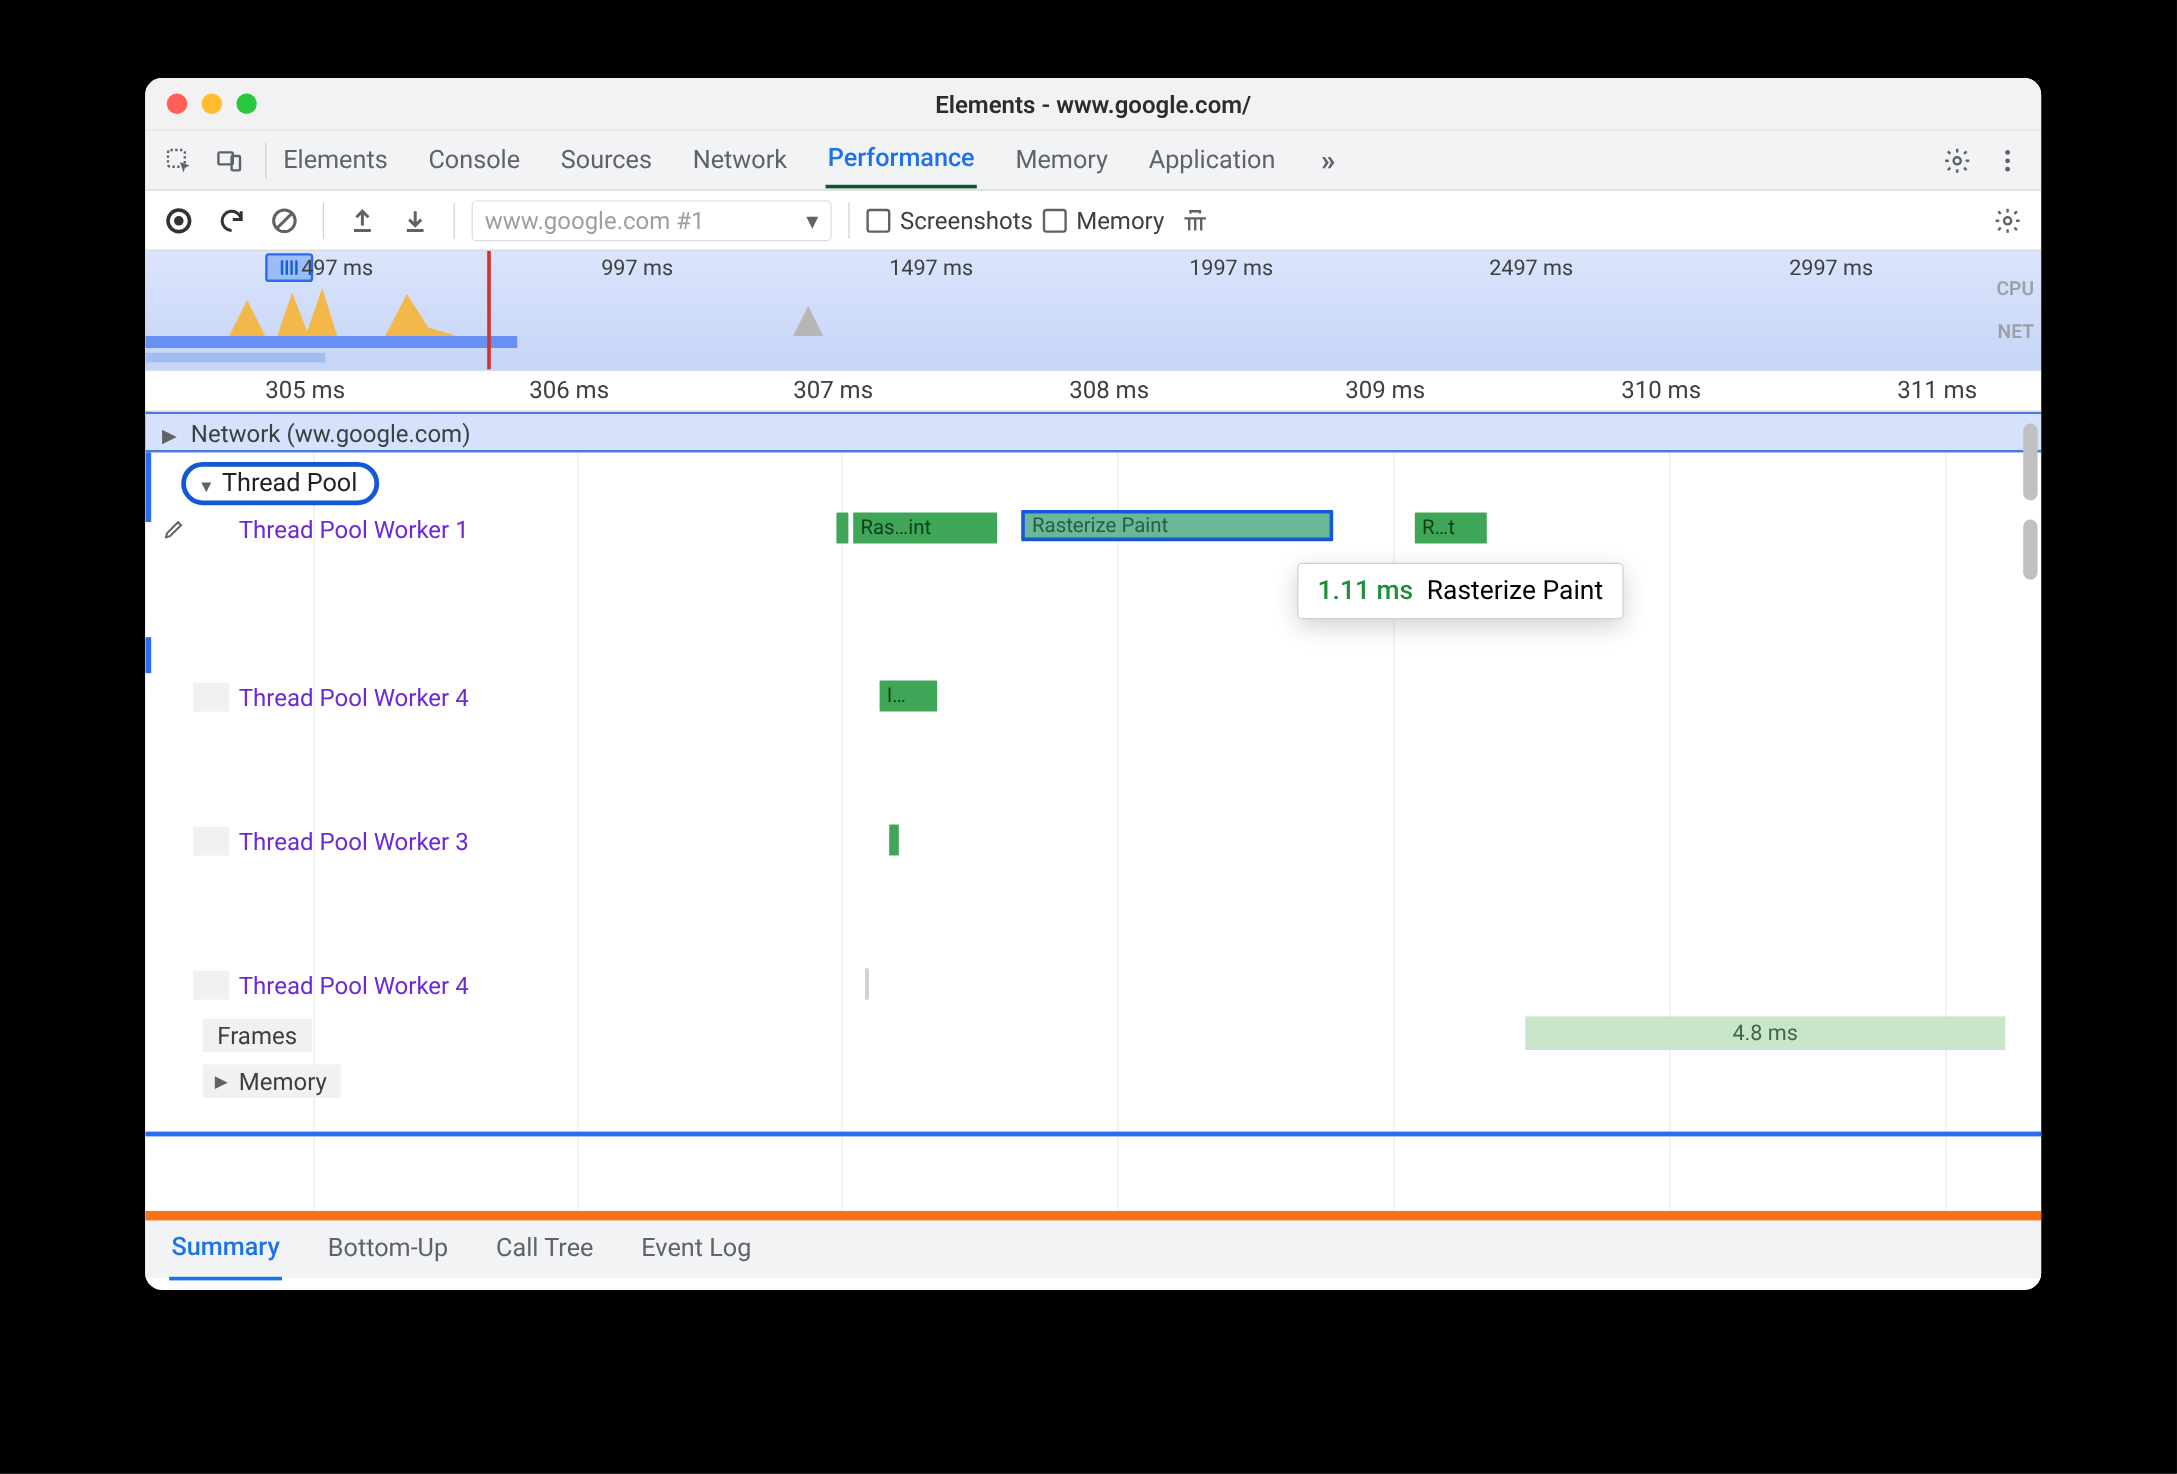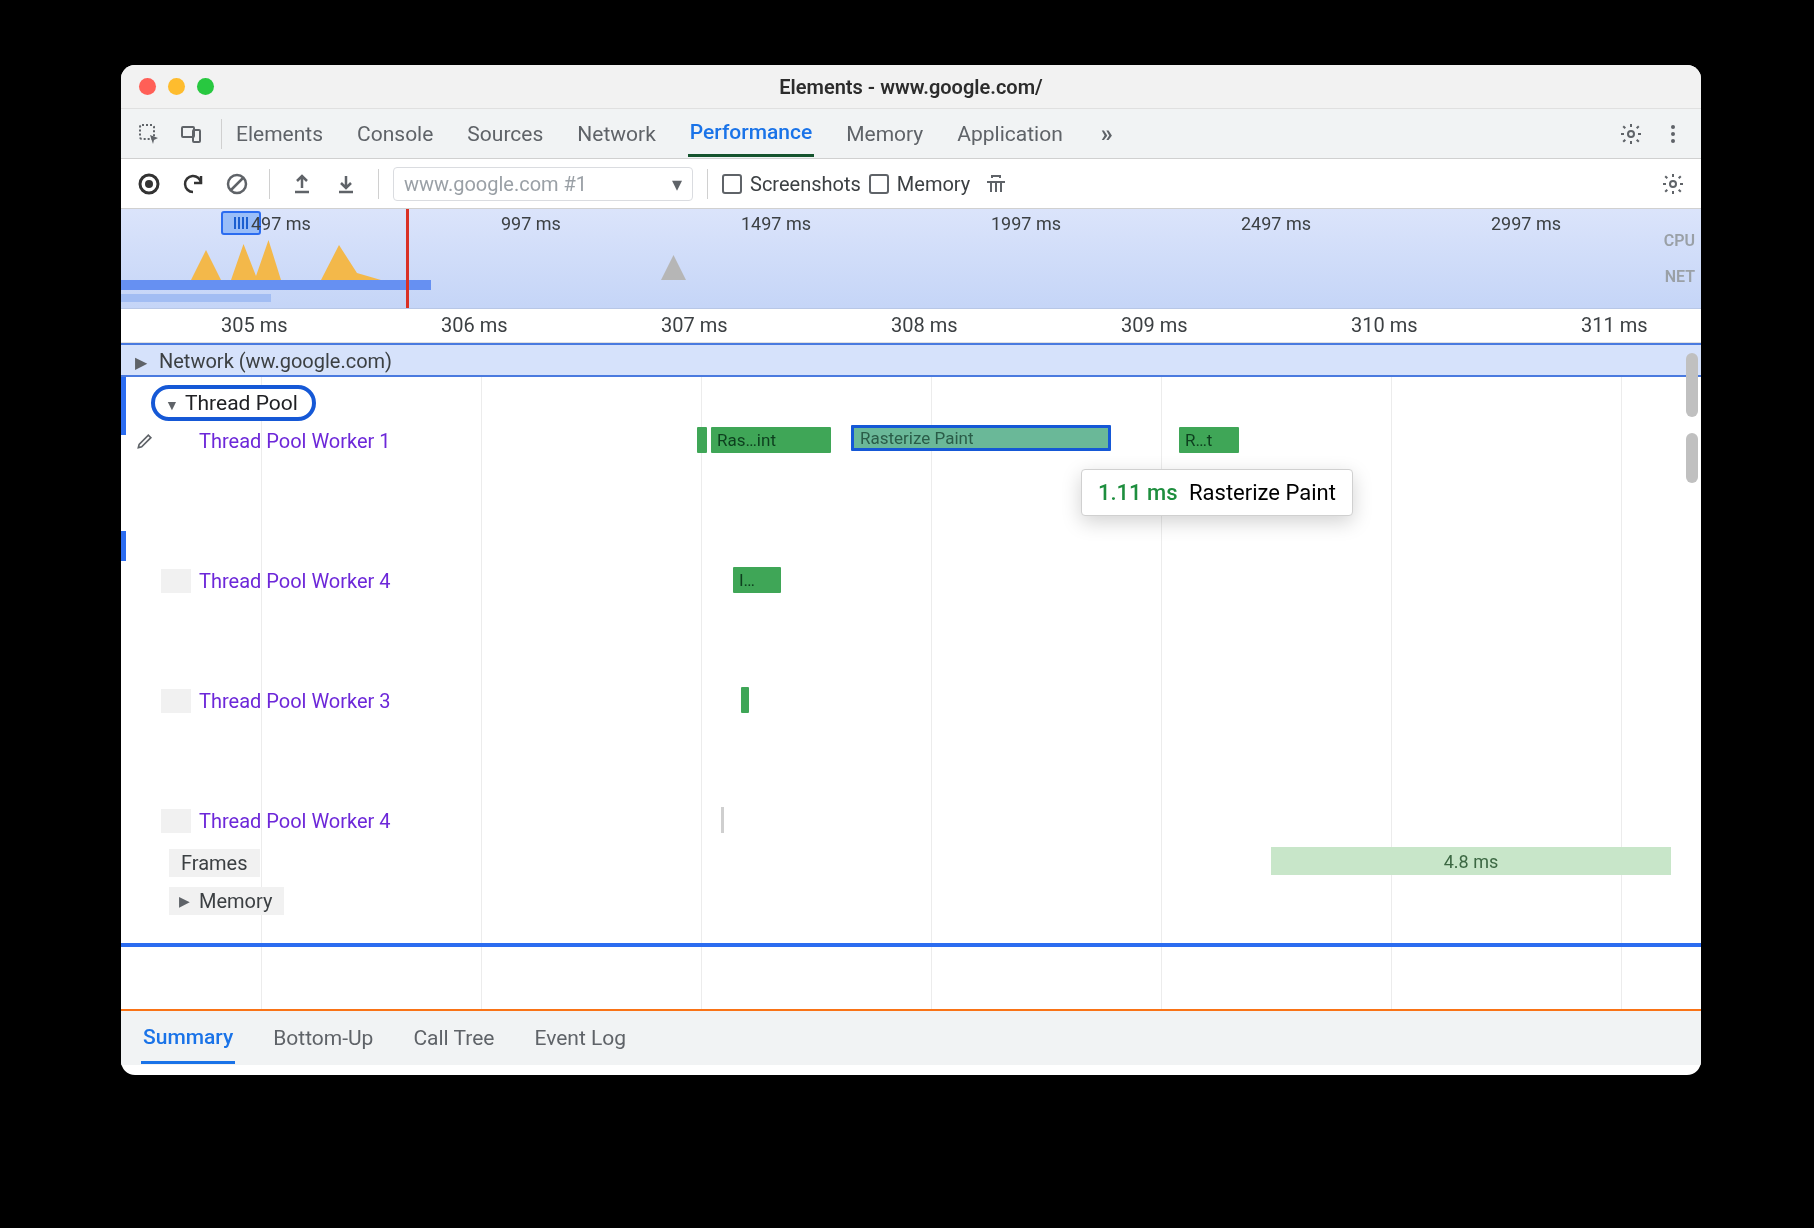--- a/index.html
+++ b/index.html
@@ -59,21 +59,21 @@
   .task { position:absolute; height:26px; background:#3fa657; color:#0d3f1e; display:flex; align-items:center; padding:0 6px; font-size:17px; overflow:hidden; white-space:nowrap; border-radius:1px;}
   .task.sel { background:#6ab898; border:3px solid #1558d6; color:#2a5c48;}
   .tooltip { position:absolute; background:#fff; border:1px solid #d0d0d0; box-shadow:0 6px 20px rgba(0,0,0,.18); padding:10px 16px; font-size:22px; border-radius:4px; z-index:5;}
   .tooltip .dur{color:#1e8e3e; font-weight:500; padding-right:6px;}
   .lbl-box { position:absolute; left:48px; background:#f1f1f1; font-size:20px; color:#3c4043; padding:2px 12px;}
   .frames-bar { position:absolute; height:28px; background:#c8e6c9; color:#3c6843; font-size:18px; display:flex; align-items:center; justify-content:center;}
   .thick-blue { position:absolute; left:0; right:0; height:4px; background:#2b6cf0;}
   .left-blue { position:absolute; left:0; width:5px; background:#2b6cf0;}
   .scrollb { position:absolute; right:3px; width:12px; height:64px; background:#c0c0c0; border-radius:6px;}
   
-  .bottom-tabs { height: 56px; background:#f1f3f4; display:flex; align-items:center; gap:36px; padding:0 20px; border-top:2px solid #f97316; font-size:21px; color:#5f6368;}
+  .bottom-tabs { height: 56px; background:#f1f3f4; display:flex; align-items:center; gap:36px; padding:0 20px; border-top:8px solid #f97316; font-size:21px; color:#5f6368;}
   .bottom-tabs .btab{cursor:pointer; padding:12px 2px;}
   .bottom-tabs .btab.active{color:#1a73e8; border-bottom:3px solid #1a73e8; font-weight:500;}
 </style>
 </head>
 <body>
 
 <div class="stage">
   <div class="window">
 
     <div class="titlebar">

